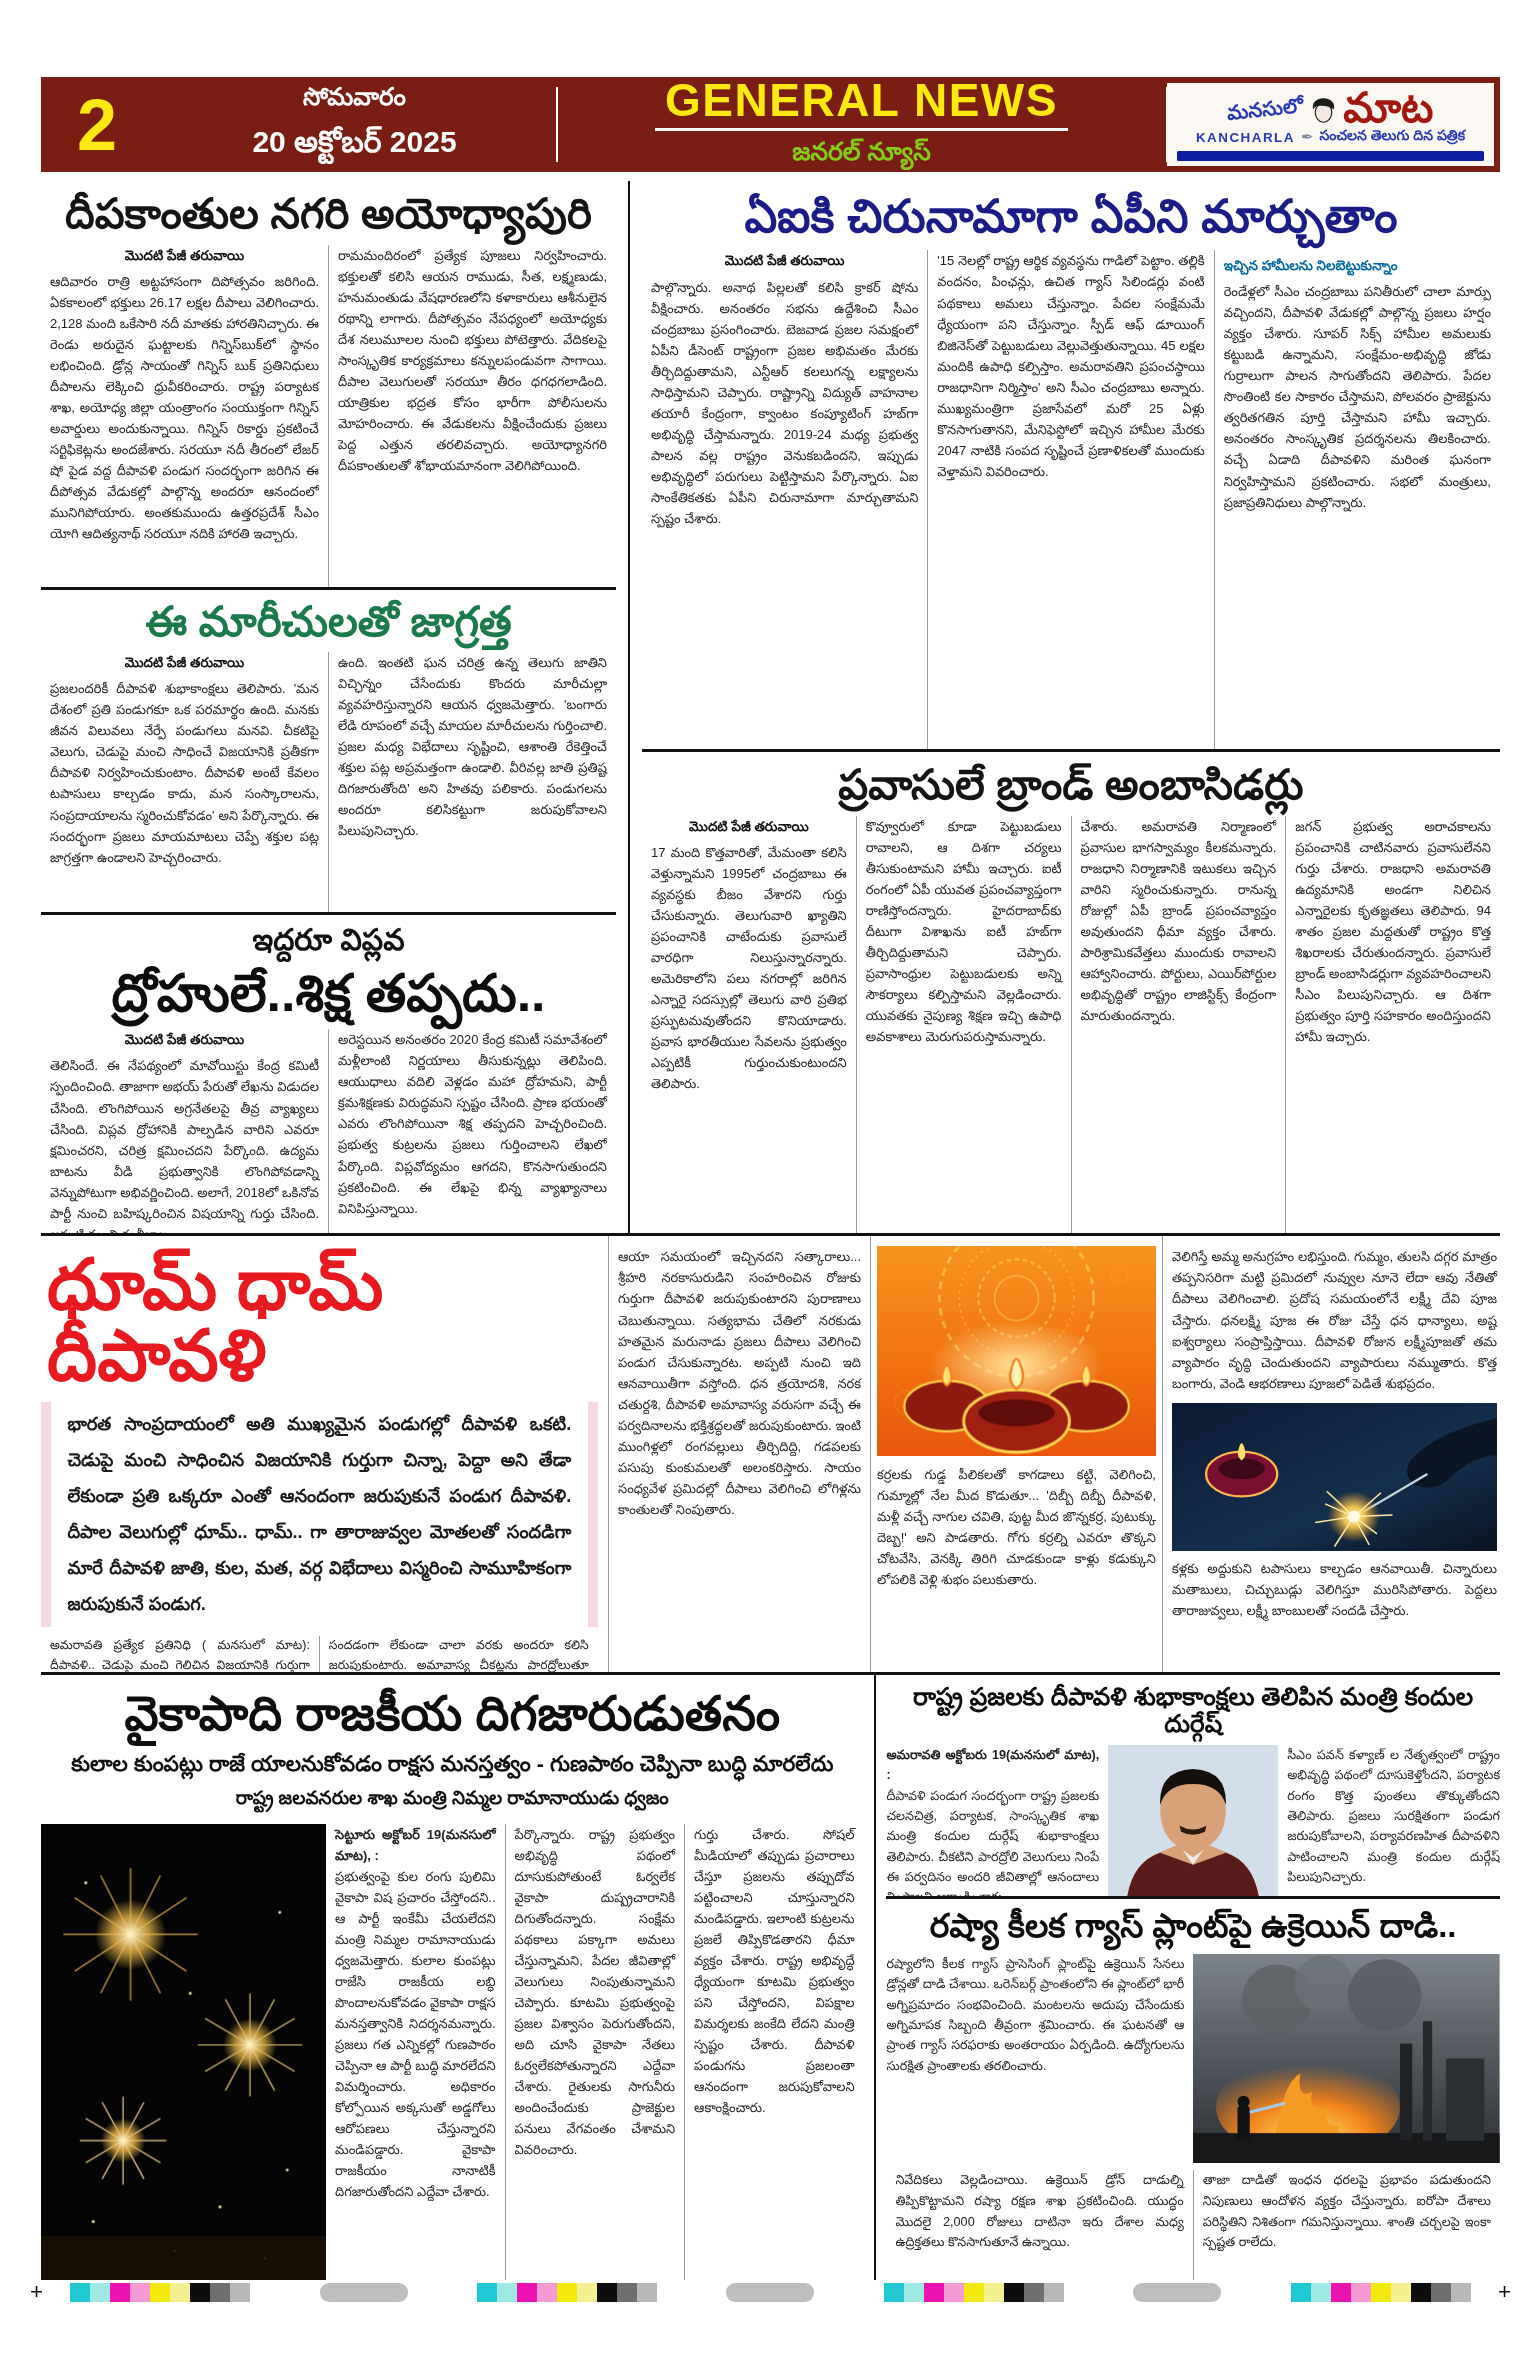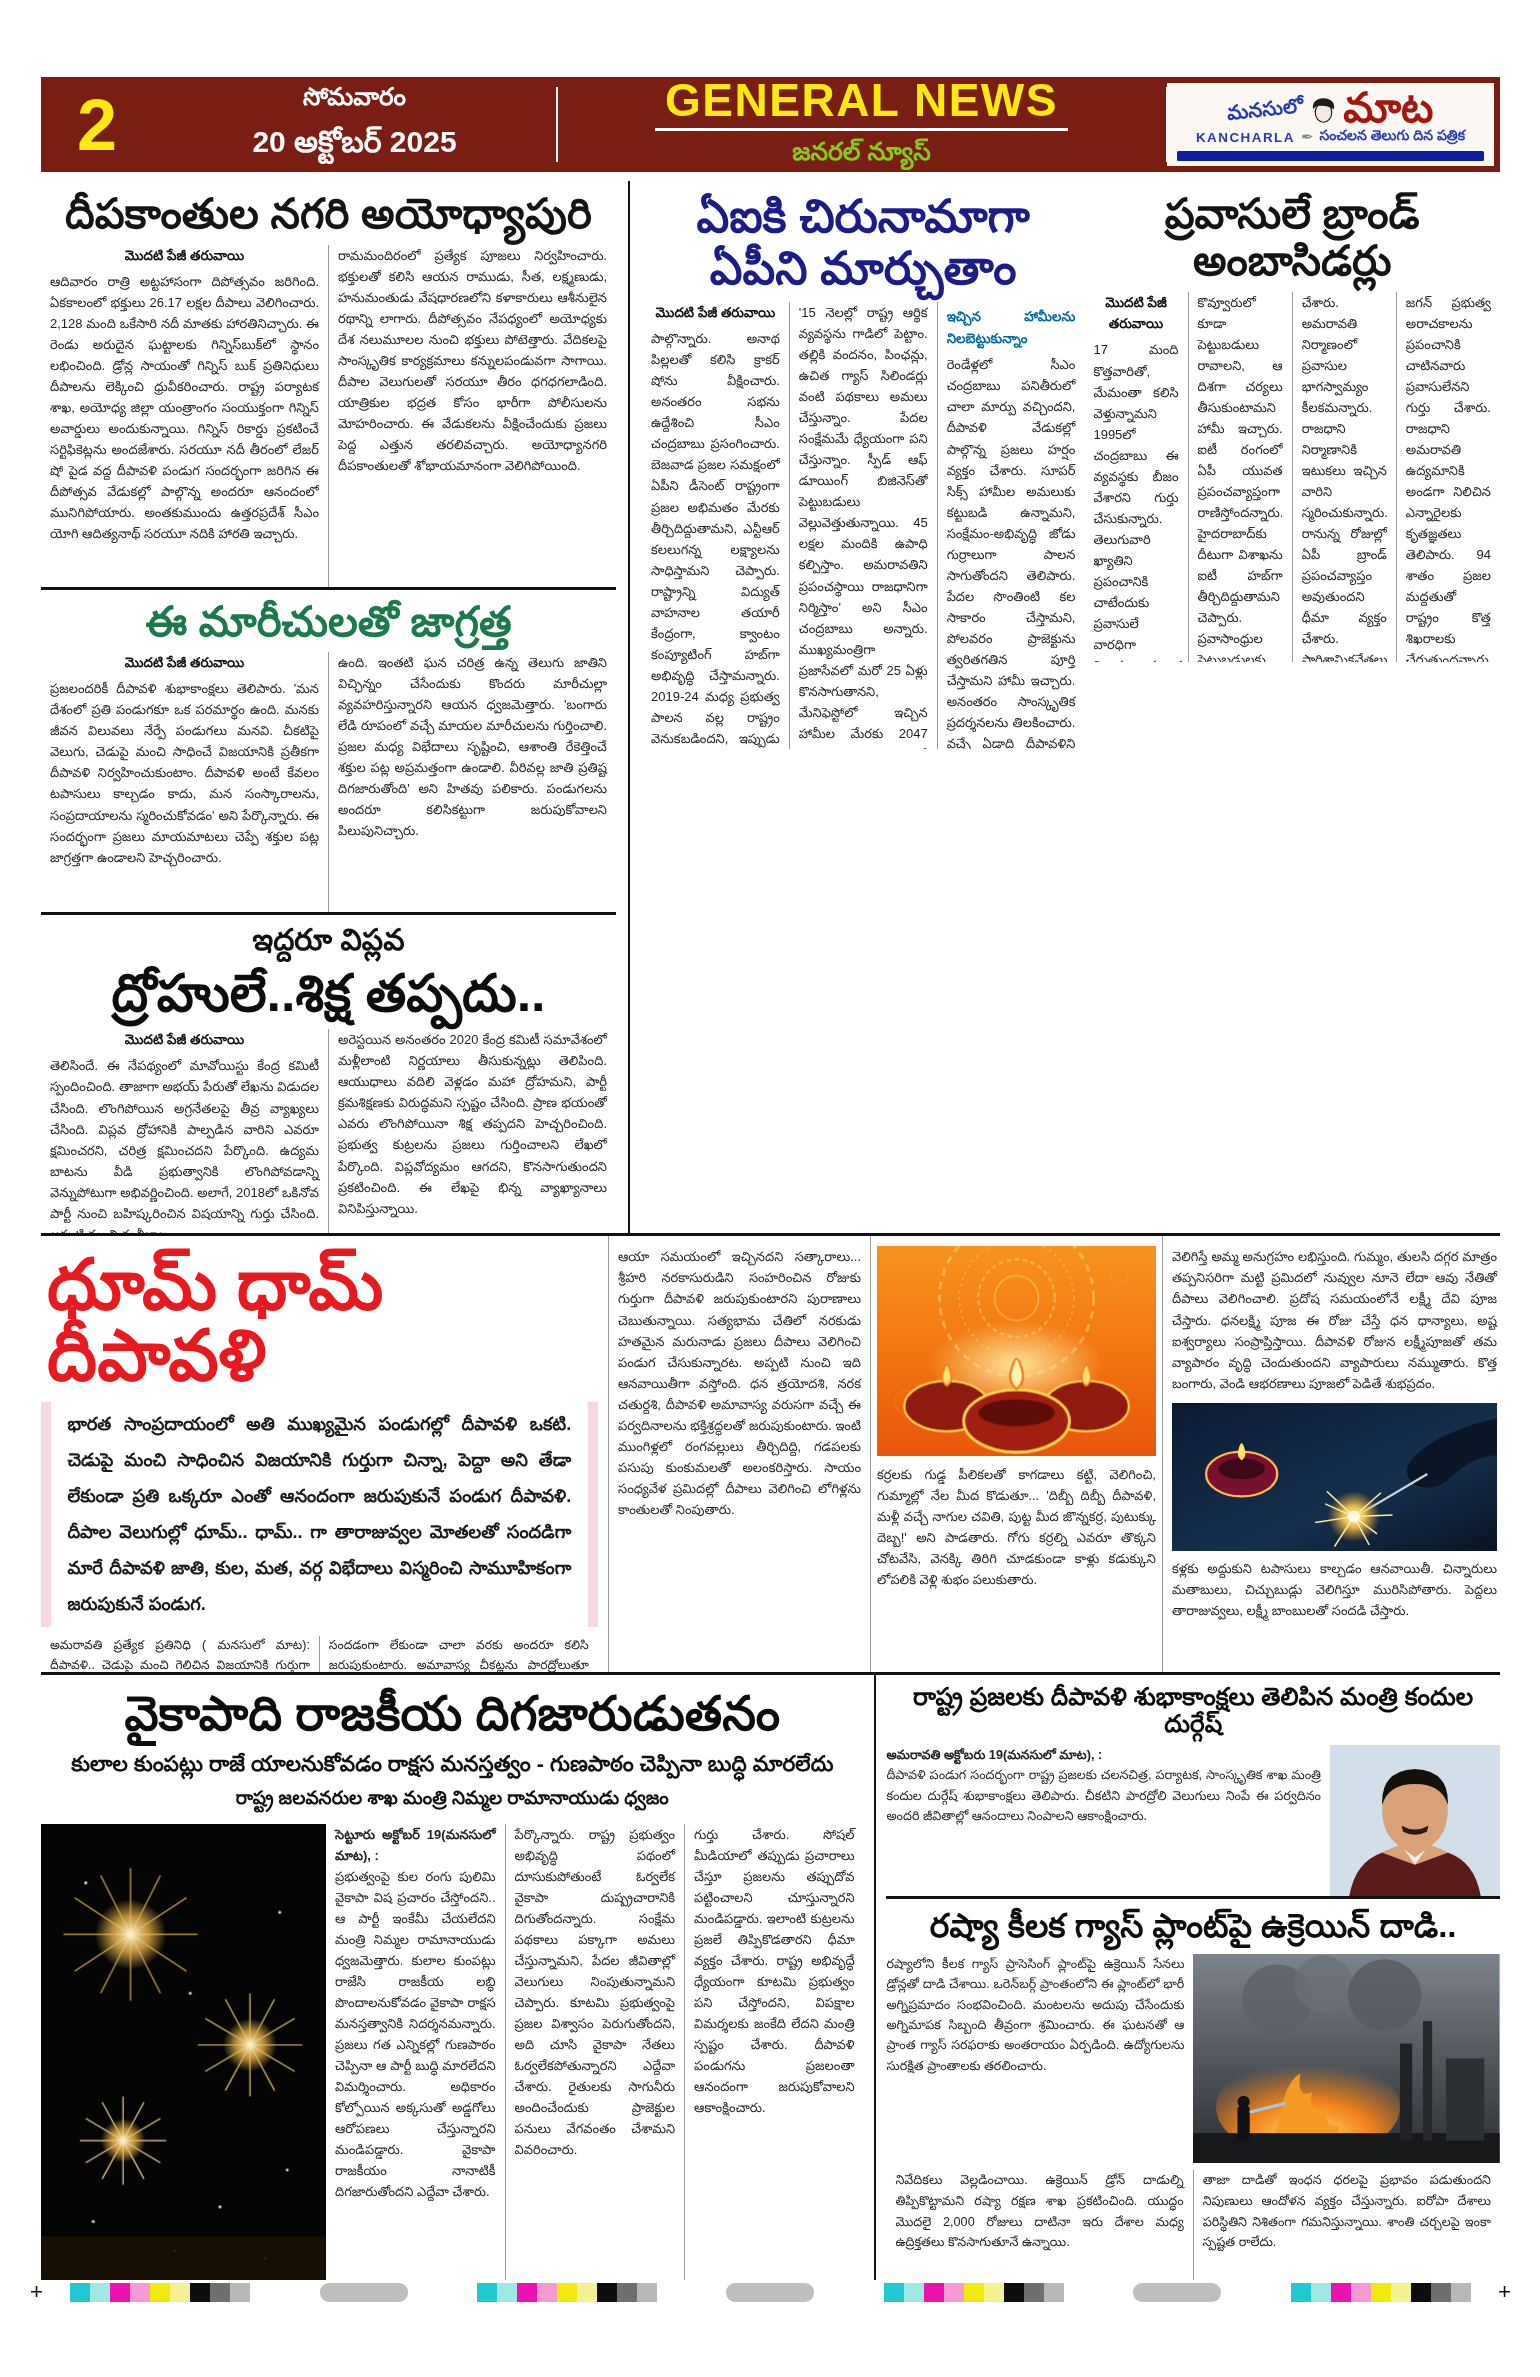--- a/index.html
+++ b/index.html
@@ -27,21 +27,21 @@
   .logo-row2 { display:flex; align-items:center; gap:6px; justify-content:center; margin-top:1.5px; }
   .logo-kancharla { color:#2839b8; font-size:13.4px; font-weight:bold; letter-spacing:1.5px; }
   .pen { color:#7a8aa0; font-size:15px; }
   .logo-tagline { color:#2839b8; font-size:14px; font-weight:bold; }
   .logo-bar { height:9.7px; background:#0d1f9e; margin-top:3.7px; border-radius:1.5px; }
 
   
   .main { position:absolute; top:181px; left:41px; width:1459px; }
   .toprow { display:flex; }
   .zoneL { width:589px; padding-right:12px; border-right:2.2px solid #111; display:flex; flex-direction:column; }
-  .zoneR { flex:1; padding-left:12px; display:flex; flex-direction:row; }
+  .zoneR { flex:1; padding-left:12px; display:flex; flex-direction:column; }
   .art { display:flex; flex-direction:column; overflow:hidden; }
   .hl { text-align:center; font-weight:800; line-height:1.12; }
   .cols { flex:1; display:flex; overflow:hidden; margin-top:7.5px; }
   .col { flex:1; padding:0 9px; text-align:justify; font-size:13px; line-height:1.62; color:#222; overflow:hidden; }
   .col + .col { border-left:0.7px solid #9a9a9a; }
   .continued { display:block; text-align:center; font-weight:bold; font-size:13.4px; margin-bottom:4.5px; color:#111; }
   .subhead { font-weight:bold; font-size:13.4px; margin:4.5px 0; color:#0369a1; }
   .hrule { border-top:3px solid #111; margin:0; }
   .byline { font-weight:bold; }
 
@@ -395,20 +395,23 @@
               <svg viewBox="0 0 228 218" width="100%" height="100%" preserveAspectRatio="none">
                 <rect width="228" height="218" fill="#dfe9f2"></rect>
                 <rect width="228" height="218" fill="#c6d6e4" opacity="0.5"></rect>
                 <path d="M114 38 Q158 38 158 86 Q158 120 136 134 L160 144 Q200 160 204 218 L24 218 Q28 160 68 144 L92 134 Q70 120 70 86 Q70 38 114 38Z" fill="#d9a177"></path>
                 <path d="M70 80 Q68 34 114 32 Q160 34 158 80 Q150 52 114 52 Q78 52 70 80Z" fill="#15100c"></path>
                 <path d="M96 108 Q114 118 132 108 L130 116 Q114 124 98 116Z" fill="#2b1a10"></path>
                 <path d="M24 218 Q28 158 70 144 L114 160 L158 144 Q200 158 204 218Z" fill="#5a1b1b"></path>
                 <path d="M100 140 L114 160 L128 140 L114 150Z" fill="#f2ece6"></path>
               </svg>
             </div>
+            <div class="m-col">
+              <span>సీఎం పవన్ కళ్యాణ్ ల నేతృత్వంలో రాష్ట్రం అభివృద్ధి పథంలో దూసుకెళ్తోందని, పర్యాటక రంగం కొత్త పుంతలు తొక్కుతోందని తెలిపారు. ప్రజలు సురక్షితంగా పండుగ జరుపుకోవాలని, పర్యావరణహిత దీపావళిని పాటించాలని మంత్రి కందుల దుర్గేష్ పిలుపునిచ్చారు.</span>
+            </div>
           </div>
         </section>
         <div class="hrule"></div>
 
         <section class="russia">
           <h1 class="hl">రష్యా కీలక గ్యాస్ ప్లాంట్‌పై ఉక్రెయిన్ దాడి..</h1>
           <div class="r-row1">
             <div class="r-col">
               <span>రష్యాలోని కీలక గ్యాస్ ప్రాసెసింగ్ ప్లాంట్‌పై ఉక్రెయిన్ సేనలు డ్రోన్లతో దాడి చేశాయి. ఒరెన్‌బర్గ్ ప్రాంతంలోని ఈ ప్లాంట్‌లో భారీ అగ్నిప్రమాదం సంభవించింది. మంటలను అదుపు చేసేందుకు అగ్నిమాపక సిబ్బంది తీవ్రంగా శ్రమించారు. ఈ ఘటనతో ఆ ప్రాంత గ్యాస్ సరఫరాకు అంతరాయం ఏర్పడింది. ఉద్యోగులను సురక్షిత ప్రాంతాలకు తరలించారు.</span>
             </div>

